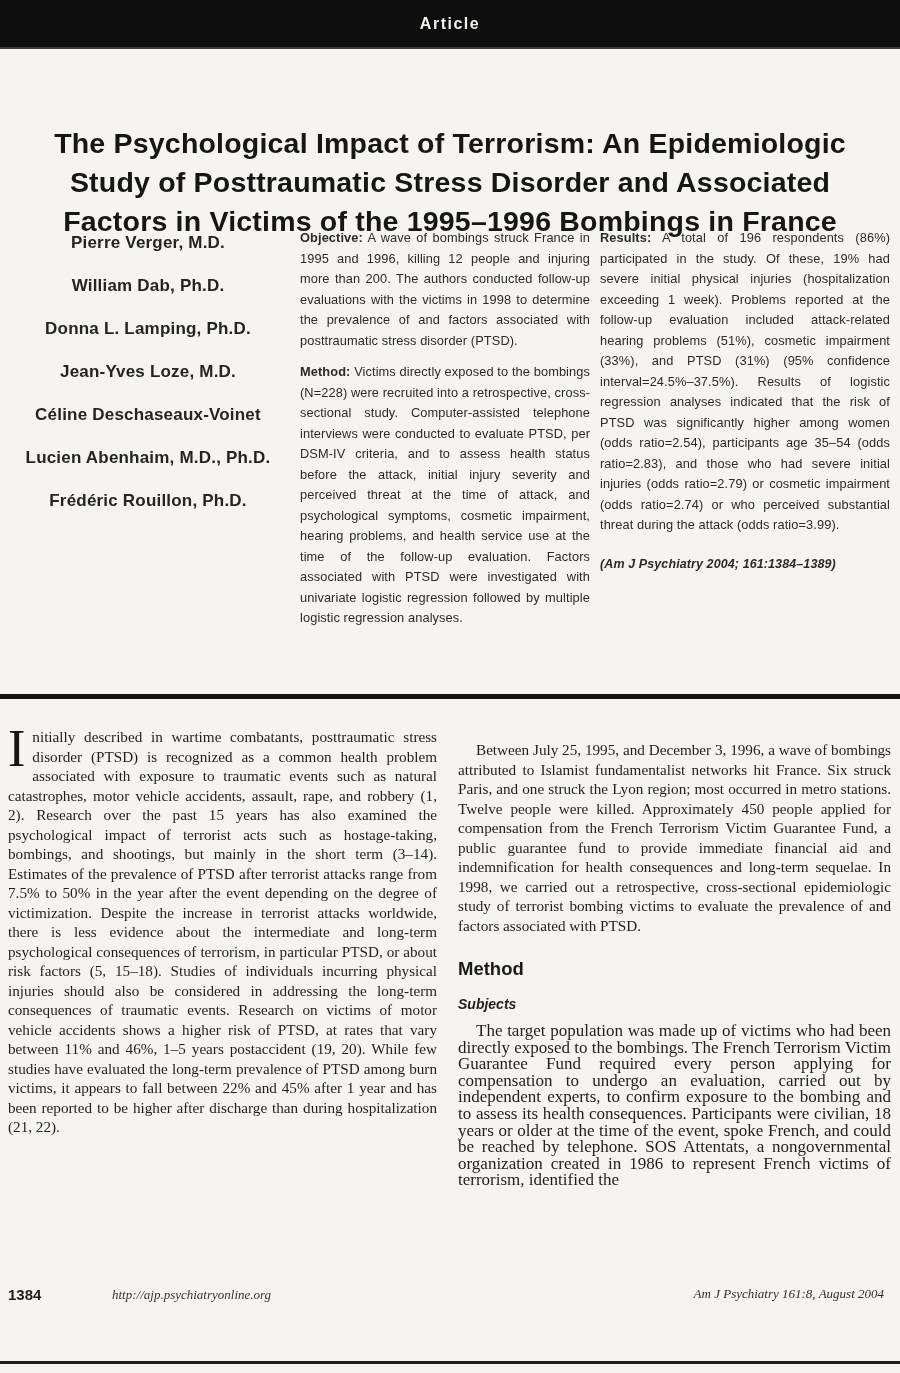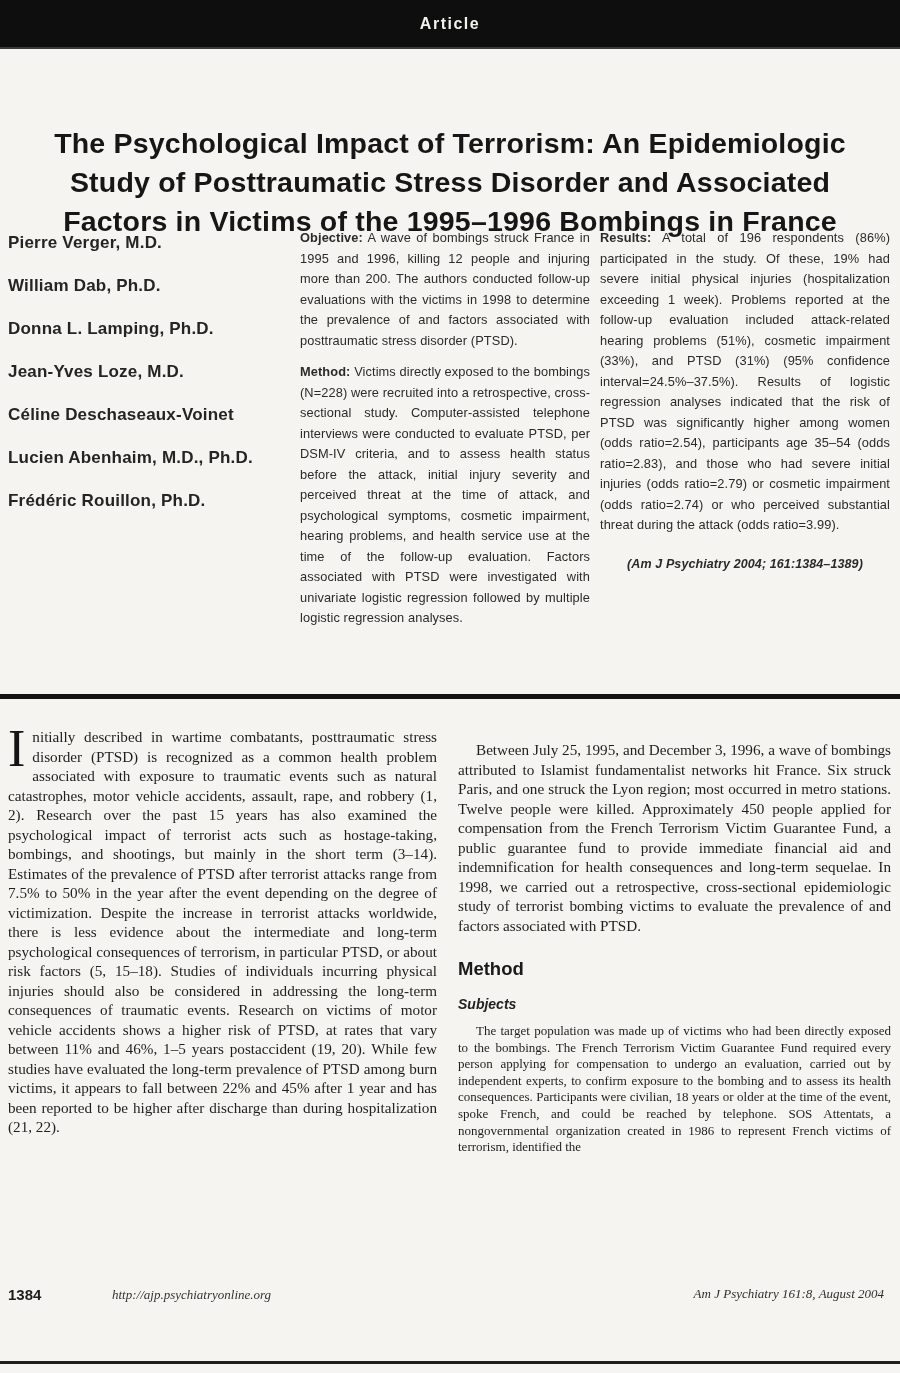--- a/index.html
+++ b/index.html
@@ -48,40 +48,41 @@
     position: absolute;
     top: 233px; left: 8px;
     width: 280px;
   }
   .author {
     font-size: 17px;
     font-weight: bold;
     color: #242424;
     margin-bottom: 23px;
     letter-spacing: 0.2px;
+    text-align: center;
   }
 
   
   .abs-col {
     position: absolute;
     top: 228px;
     width: 290px;
     font-size: 12.8px;
     line-height: 20.5px;
     text-align: justify;
     color: #2a2a2a;
     letter-spacing: 0.1px;
   }
   #abs-col-mid { left: 300px; }
   #abs-col-right { left: 600px; }
   .abs-p { margin: 0 0 11px 0; }
   .abs-label { font-weight: bold; margin-top: 12px; }
   #citation {
     margin-top: 18px;
-    text-align: center;
+    text-align: left;
     font-weight: bold;
     font-style: italic;
     font-size: 12.5px;
     color: #2a2a2a;
   }
 
   
   #abstract-rule {
     position: absolute;
     top: 694px; left: 0;
@@ -121,21 +122,21 @@
   #subjects-heading {
     margin: 16px 0 0 0;
     font-family: "Liberation Sans", sans-serif;
     font-size: 14px;
     font-weight: bold;
     font-style: italic;
     color: #222;
   }
   #subjects-text {
     margin-top: 9px;
-    font-size: 13px;
+    font-size: 17px;
     line-height: 16.6px;
   }
 
   
   #footer {
     position: absolute;
     top: 1286px; left: 0;
     width: 900px;
     font-size: 13px;
   }

